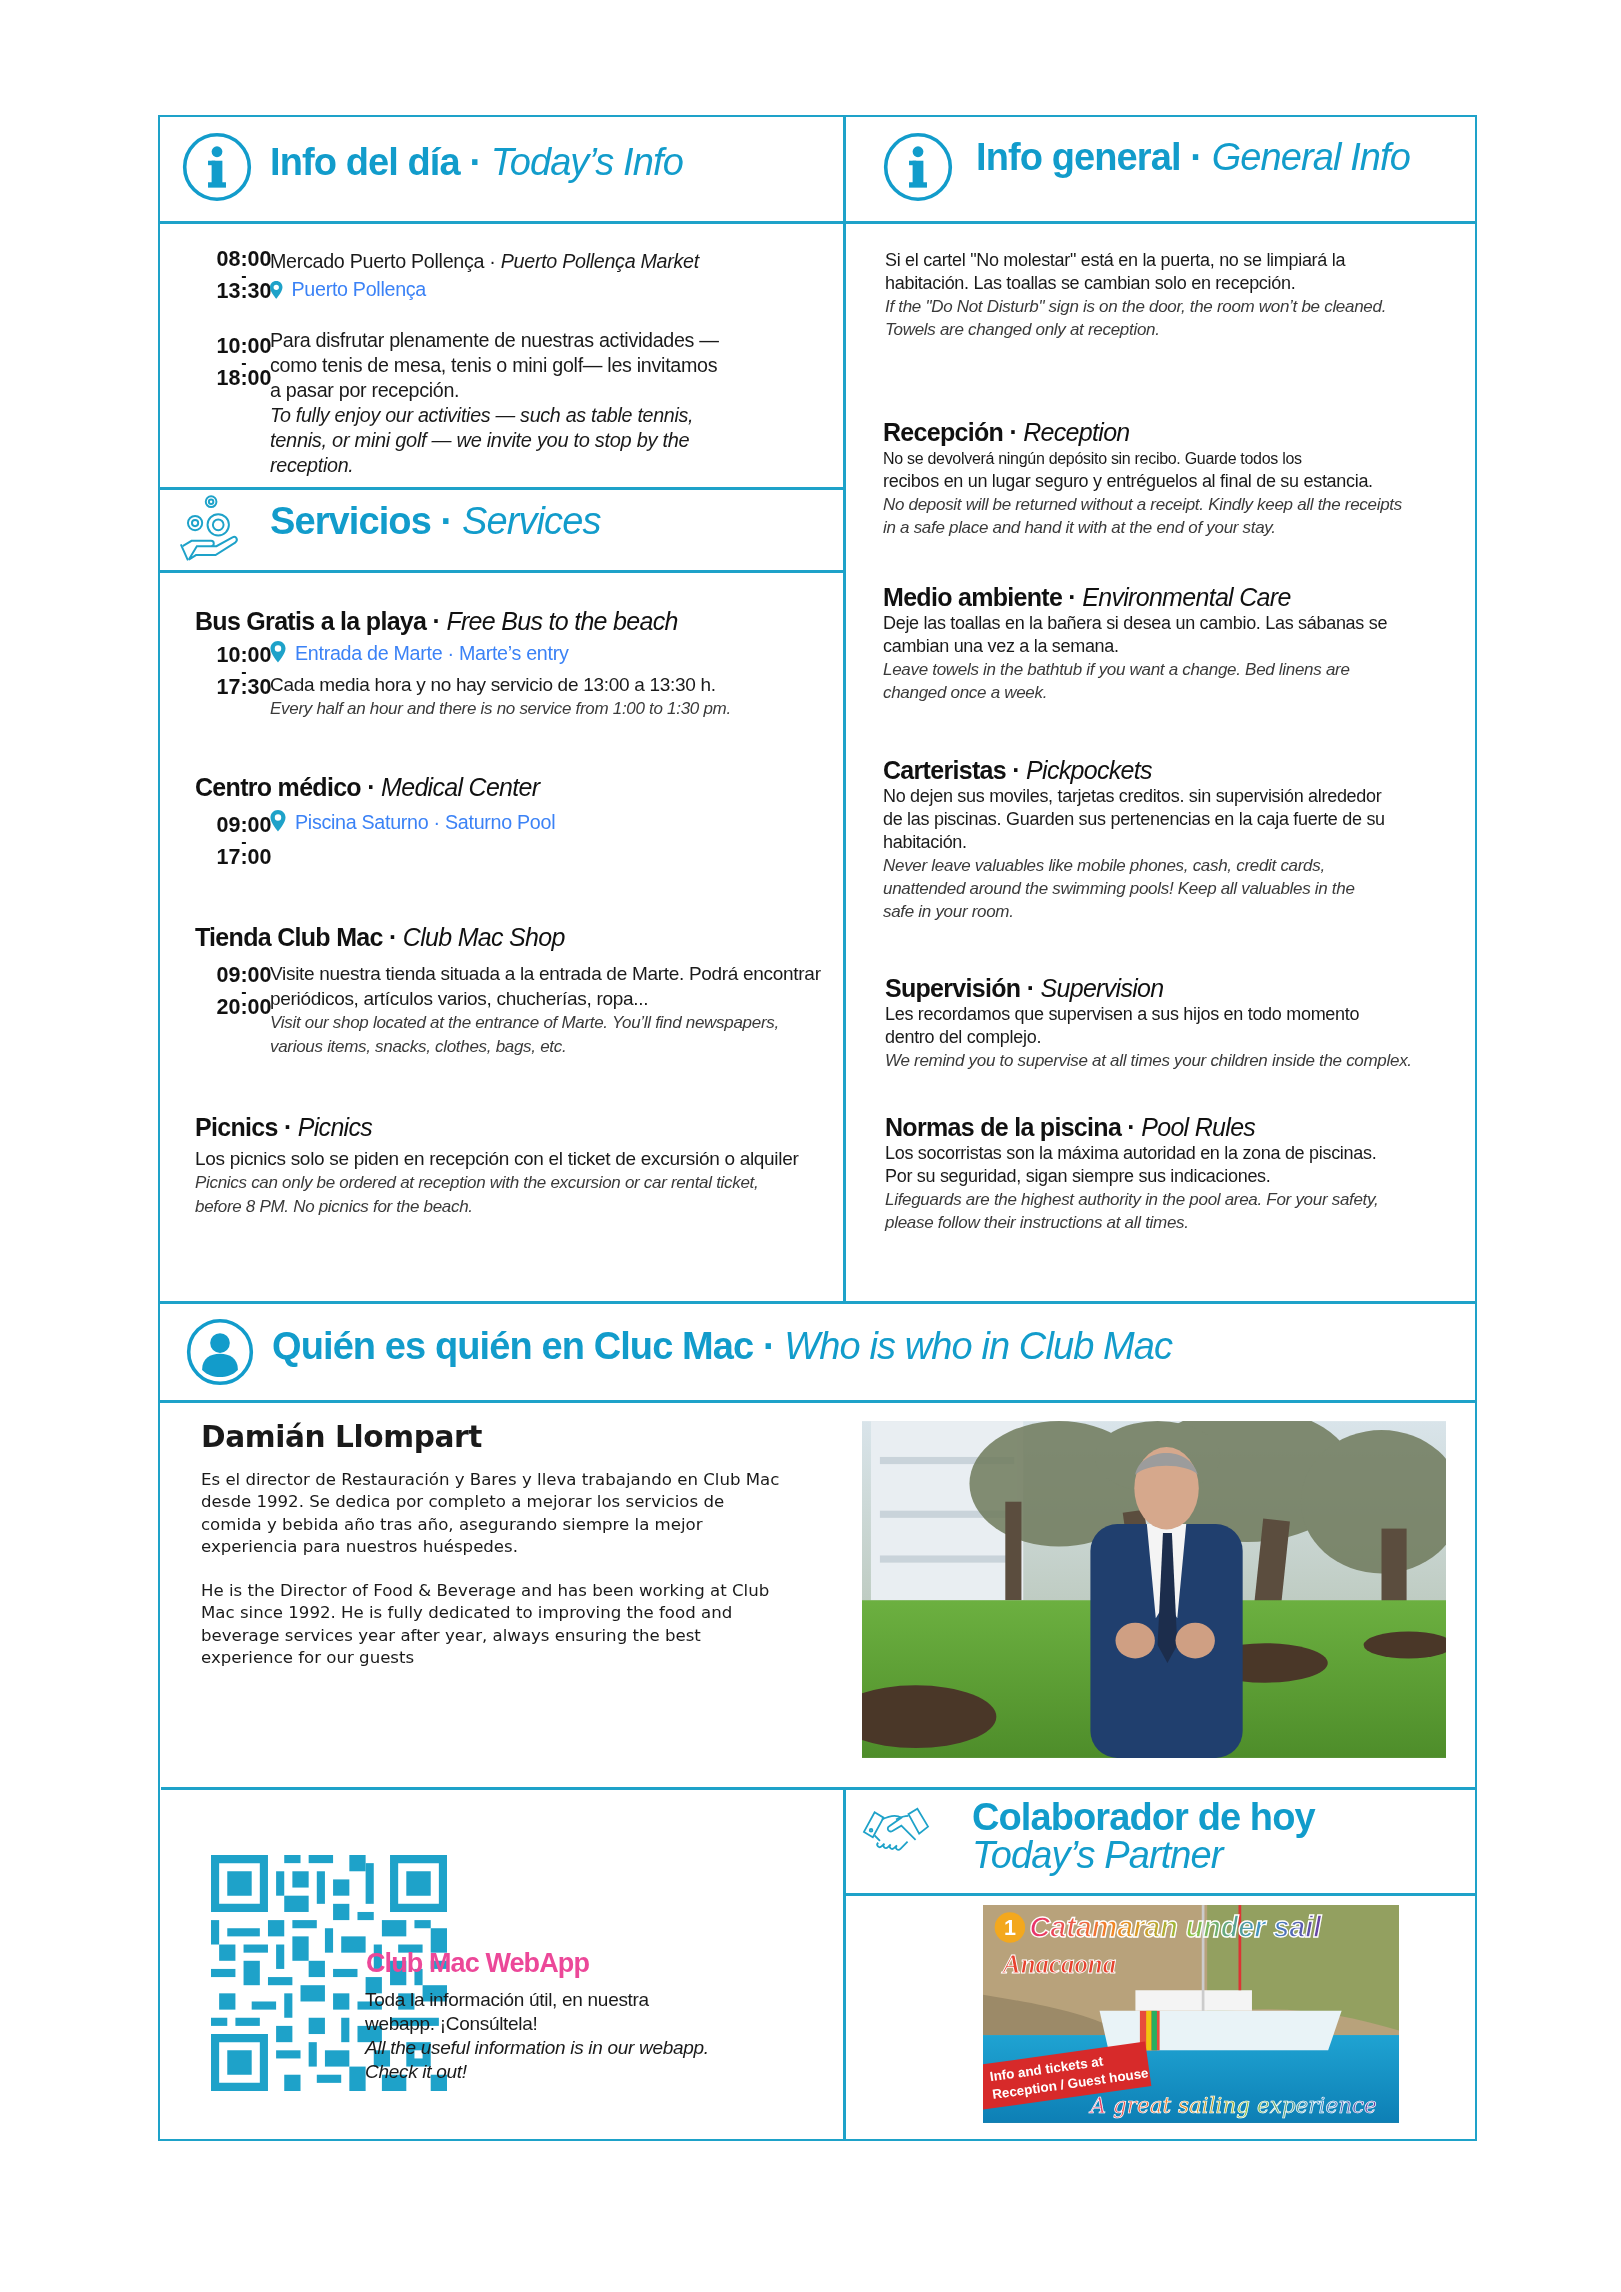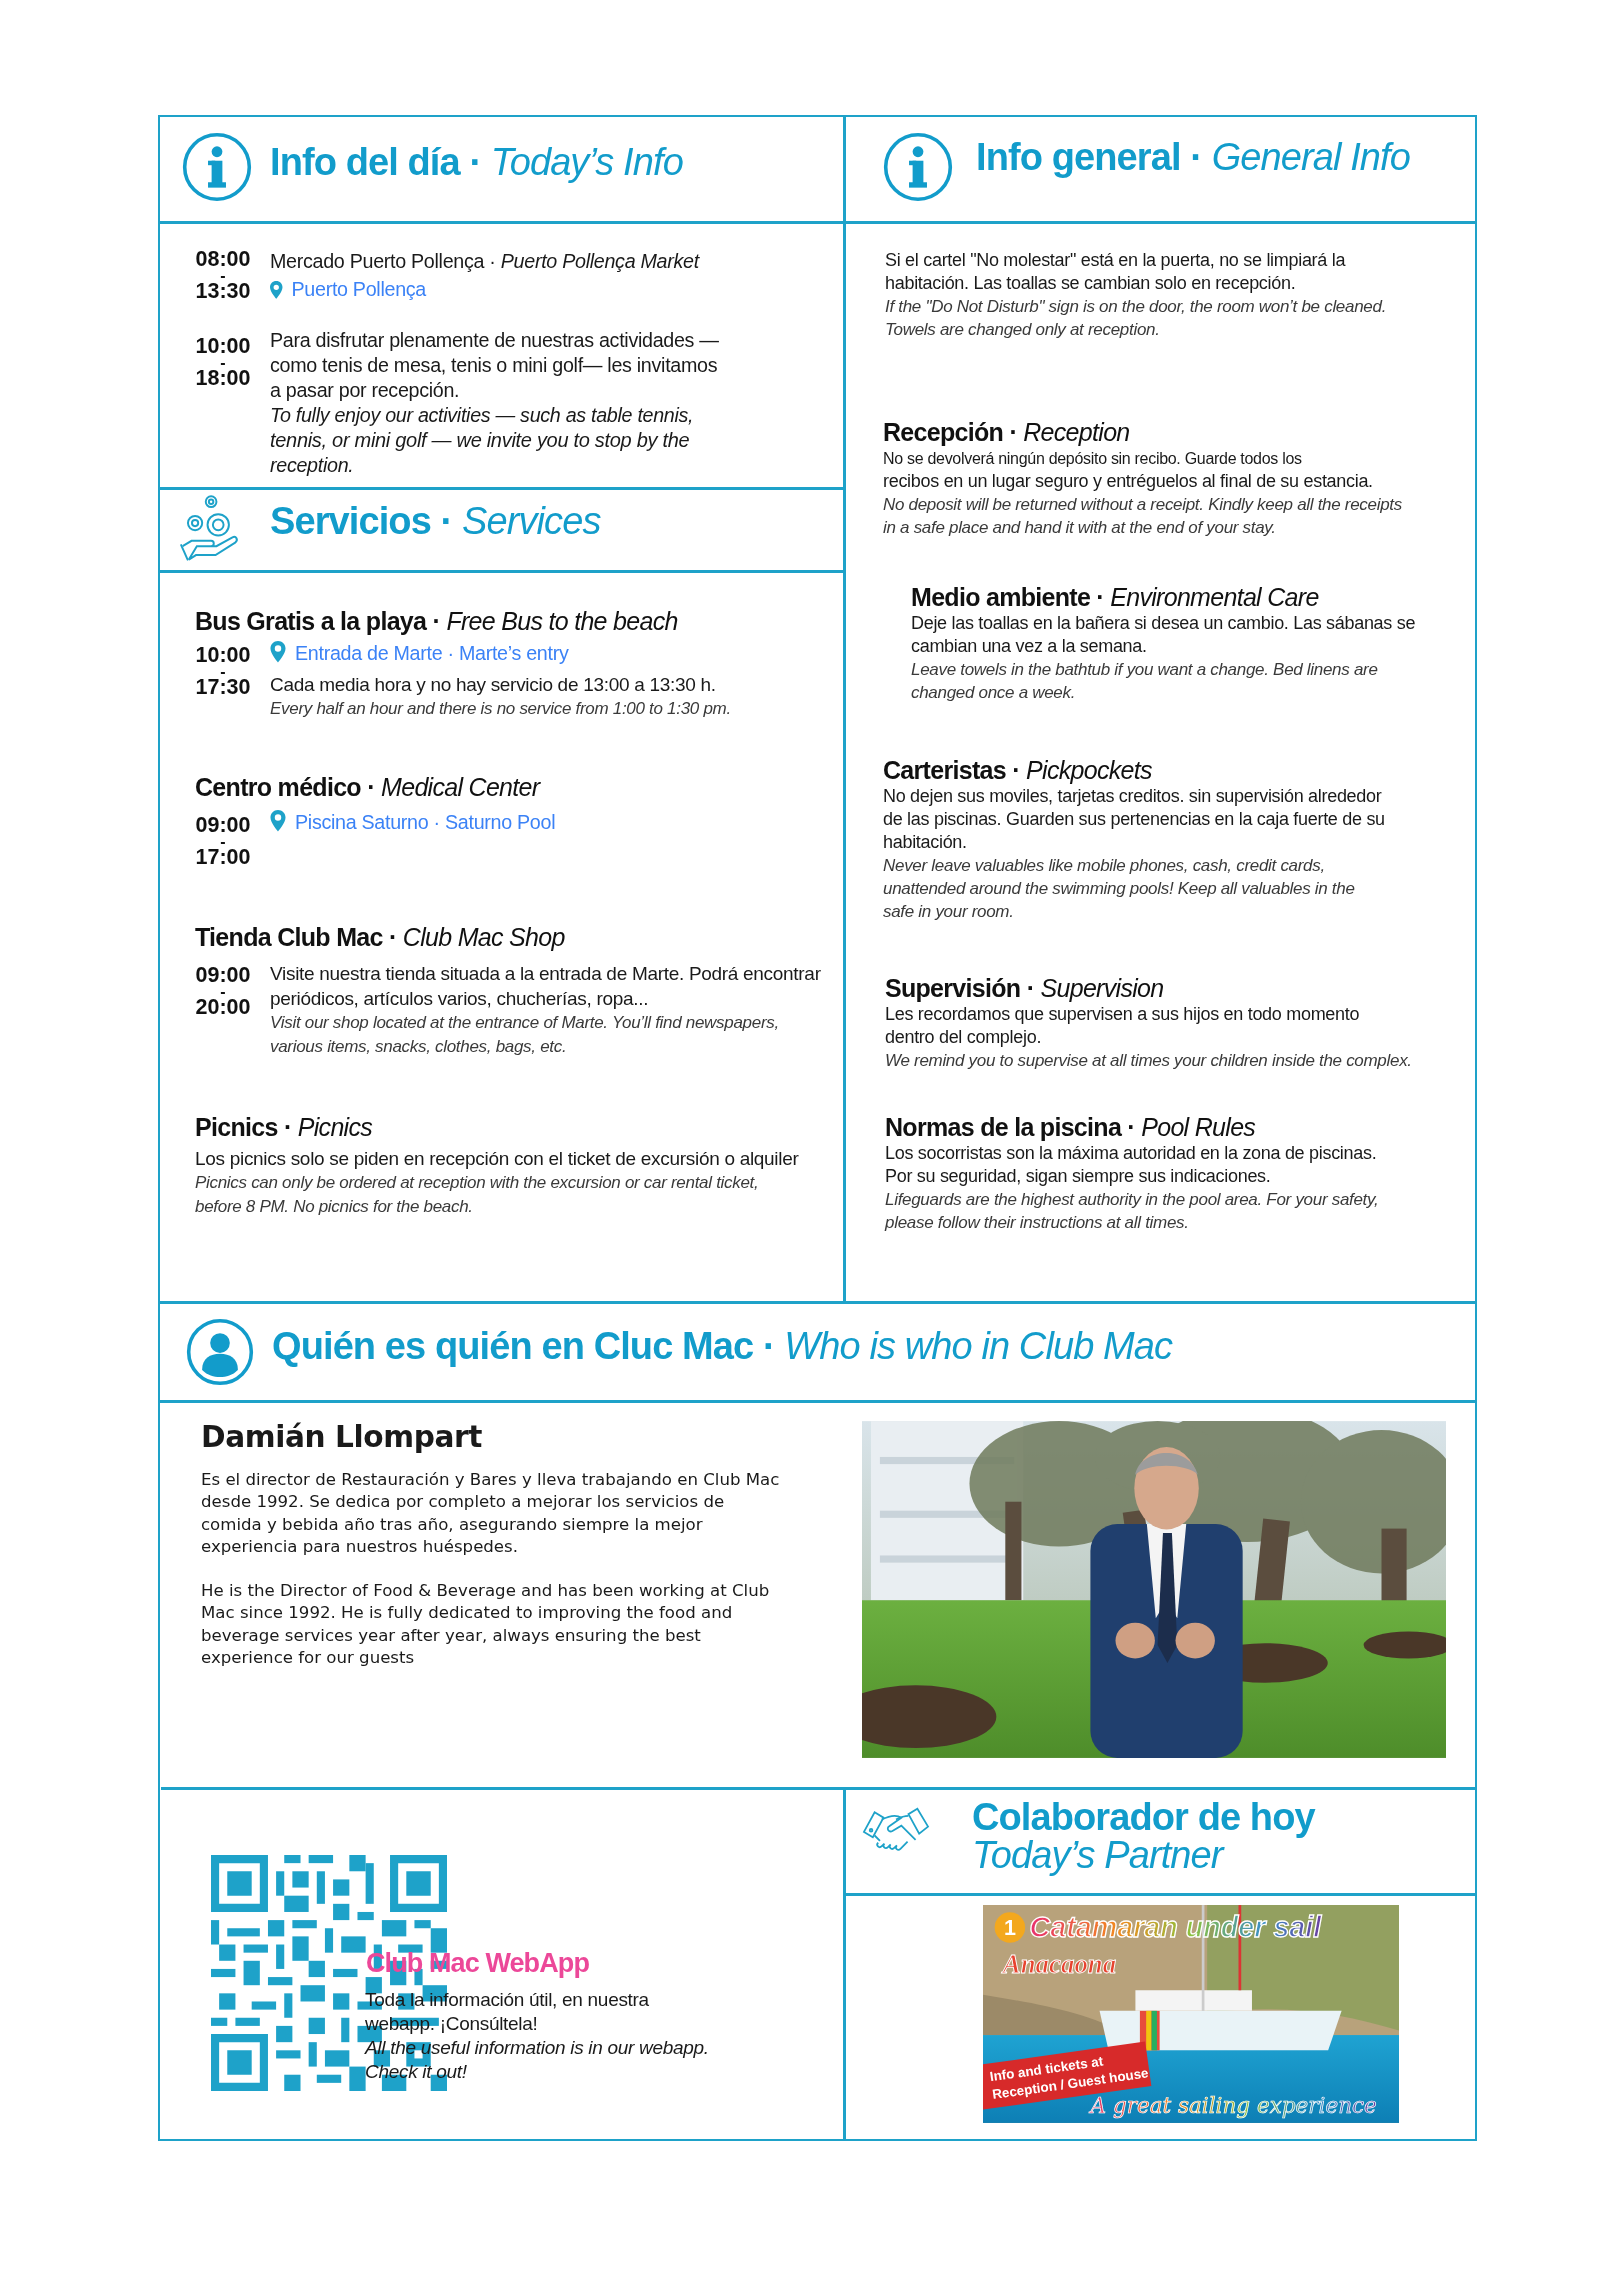--- a/index.html
+++ b/index.html
@@ -7,21 +7,21 @@
   body { font-family: "Liberation Sans", sans-serif; color: #1a1a1a; position: relative; }
   .frame { position: absolute; left: 158px; top: 115px; width: 1319px; height: 2026px; border: 2.7px solid #1ea2c9; }
   .line-h { position: absolute; height: 2.7px; background: #1ea2c9; }
   .line-v { position: absolute; width: 2.7px; background: #1ea2c9; }
   .abs { position: absolute; }
   .hdr-title { color: #129ccb; font-weight: bold; font-size: 38px; letter-spacing: -0.9px; white-space: nowrap; }
   .hdr-title i { font-weight: normal; font-style: italic; }
   .icon-circle { position: absolute; }
   .time { font-weight: bold; font-size: 21.5px; line-height: 1.0; text-align: center; width: 56px; color: #111; }
   .time .dash { display: block; font-size: 16px; line-height: 10.7px; }
-  .t-row { position: absolute; }
+  .t-row { position: absolute; margin-left: 21px; }
   .es { font-size: 19px; line-height: 25px; color: #1a1a1a; letter-spacing: -0.3px; }
   .en { font-size: 17px; line-height: 24px; font-style: italic; color: #3a3a3a; letter-spacing: -0.3px; }
   .en-dark { font-size: 19px; line-height: 25px; font-style: italic; color: #1a1a1a; letter-spacing: -0.3px; }
   .item-title { font-size: 25px; font-weight: bold; color: #111; letter-spacing: -0.7px; white-space: nowrap; line-height: 30px; }
   .item-title i { font-weight: normal; font-style: italic; }
   .pin { display: inline-block; vertical-align: -2.7px; margin-right: 9px; }
   .loc { font-size: 19.7px; color: #3b82f6; letter-spacing: -0.3px; }
   .bio { font-family: "DejaVu Sans", sans-serif; font-size: 17px; line-height: 22.4px; color: #1a1a1a; }
   .photo { position: absolute; overflow: hidden; }
   .qr { position: absolute; }
@@ -184,21 +184,21 @@
   </div>
 
   <div class="abs" style="left:883px; top:417px; white-space:nowrap;">
     <div class="item-title"><span>Recepción</span> · <i>Reception</i></div>
     <div class="es" style="font-size:16px; line-height:23px;">No se devolverá ningún depósito sin recibo. Guarde todos los</div>
     <div class="es" style="font-size:18px; line-height:23px;">recibos en un lugar seguro y entréguelos al final de su estancia.</div>
     <div class="en" style="line-height:23px;">No deposit will be returned without a receipt. Kindly keep all the receipts</div>
     <div class="en" style="line-height:23px;">in a safe place and hand it with at the end of your stay.</div>
   </div>
 
-  <div class="abs" style="left:883px; top:582px; white-space:nowrap;margin-left:28px;">
+  <div class="abs" style="left:883px; top:582px; white-space:nowrap;">
     <div class="item-title"><span>Medio ambiente</span> · <i>Environmental Care</i></div>
     <div class="es" style="font-size:18px; line-height:23px;">Deje las toallas en la bañera si desea un cambio. Las sábanas se</div>
     <div class="es" style="font-size:18px; line-height:23px;">cambian una vez a la semana.</div>
     <div class="en" style="line-height:23px;">Leave towels in the bathtub if you want a change. Bed linens are</div>
     <div class="en" style="line-height:23px;">changed once a week.</div>
   </div>
 
   <div class="abs" style="left:883px; top:755px; white-space:nowrap;">
     <div class="item-title"><span>Carteristas</span> · <i>Pickpockets</i></div>
     <div class="es" style="font-size:18px; line-height:23px;">No dejen sus moviles, tarjetas creditos. sin supervisión alrededor</div>

